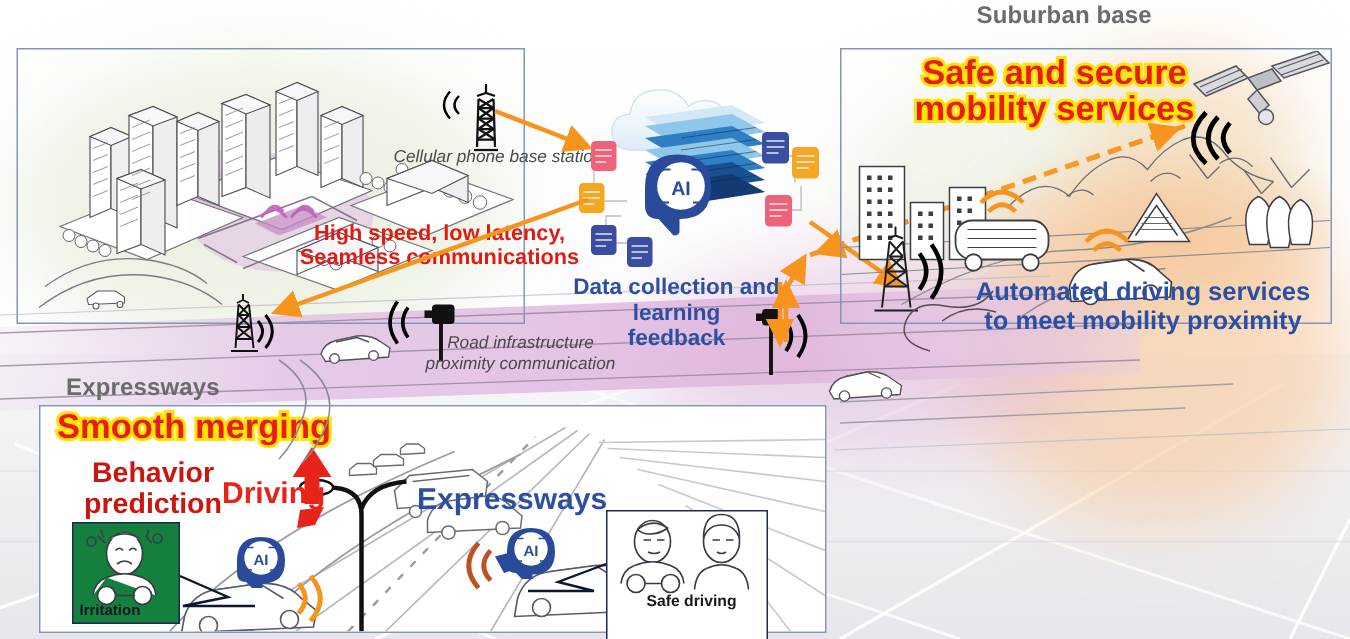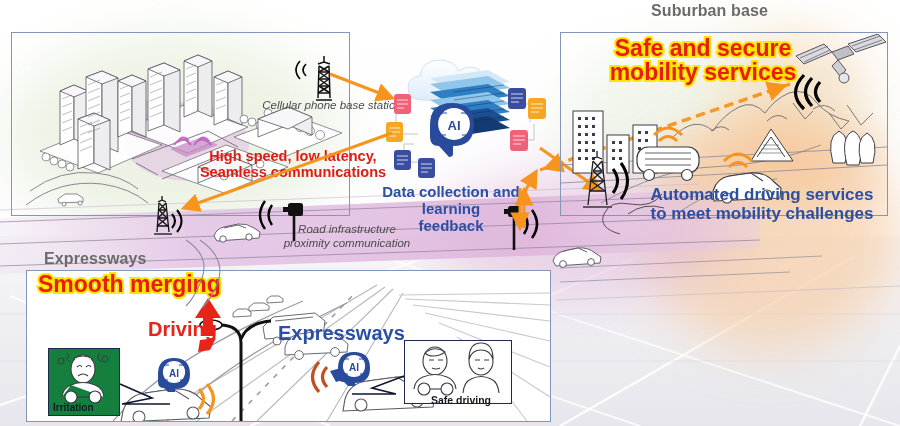--- a/index.html
+++ b/index.html
@@ -610,21 +610,21 @@
       <path d="M 14 24 L 42 12 M 18 28 L 44 16 M 66 12 L 94 2 M 68 16 L 96 6"></path>
     </g>
     <g stroke="#000" stroke-width="3.2" fill="none">
       <path d="M 34 48 q -9 10 0 20"></path>
       <path d="M 26 44 q -13 14 0 28"></path>
       <path d="M 18 41 q -17 18 0 34"></path>
     </g>
   </svg>
 
   <div class="blue-label" id="lbl-autodrive">Automated driving services
-to meet mobility challenges</div>
+to meet mobility proximity</div>
 
   <svg class="lay" width="900" height="426" viewBox="0 0 900 426">
     <g stroke="#5a4a55" stroke-width="1" fill="none">
       <path d="M 620 234 q -22 -6 -16 -20 q 6 -14 26 -10 q 22 4 32 -10"></path>
       <path d="M 628 214 q 16 -12 36 -6"></path>
     </g>
   </svg>
 
   <svg class="lay" style="left:482px;top:210px;" width="60" height="48" viewBox="0 0 60 48">
   </svg>
@@ -712,20 +712,22 @@
         </g>
         <g fill="#2a4b9b">
           <path d="M 303 100 l 22 -6 l 6 10 l -22 7 z"></path>
         </g>
       </svg>
     </div>
   </div>
 
   <div class="headline" id="head-express">Smooth merging</div>
 
+  <div class="red-label" id="lbl-behavior">Behavior
+prediction</div>
   <div class="red-label" id="lbl-driving">Driving</div>
   <div class="blue-label" id="lbl-decel">Expressways</div>
 
   <svg class="lay" style="left:192px;top:296px;" width="34" height="60" viewBox="0 0 34 60">
     <g fill="#e8241a">
       <path d="M 16 2 L 29 22 L 21 22 L 21 40 L 11 40 L 11 22 L 3 22 Z"></path>
       <path d="M 8 44 l 16 -2 l -6 12 l -12 2 z"></path>
     </g>
   </svg>
 
@@ -762,21 +764,21 @@
       </g>
       <g stroke="#3a3a44" stroke-width="1" fill="none">
         <path d="M 16 8 L 21 13 M 18 4 L 20 9 M 48 8 L 52 13 M 50 4 L 49 9"></path>
         <circle cx="12" cy="12" r="3"></circle>
           <circle cx="56" cy="10" r="3"></circle>
       </g>
     </svg>
     <div class="tiny-cap" style="left:4px;bottom:2px;position:absolute;">Irritation</div>
   </div>
 
-  <div style="position:absolute;left:404px;top:340px;width:108px;height:64px;border:1.8px solid #1d2a4d;background:#fff;box-sizing:border-box;">
+  <div style="position:absolute;left:404px;top:340px;width:108px;height:87px;border:1.8px solid #1d2a4d;background:#fff;box-sizing:border-box;">
     <svg width="104" height="68" viewBox="0 0 104 68">
       <g stroke="#3a3a44" stroke-width="1.1" fill="#fff">
         <ellipse cx="30" cy="20" rx="12" ry="14"></ellipse>
         <path d="M 20 12 q 10 -8 20 -1 q -5 4 -12 4 q -5 0 -8 -3"></path>
         <path d="M 24 19 L 29 19 M 33 19 L 38 19"></path>
         <path d="M 27 27 q 4 2 8 0"></path>
         <path d="M 18 36 q 12 -5 24 0 q 8 3 9 12"></path>
         <path d="M 18 36 q -8 3 -9 12"></path>
         <circle cx="19" cy="48" r="6"></circle>
           <circle cx="42" cy="48" r="6"></circle>

